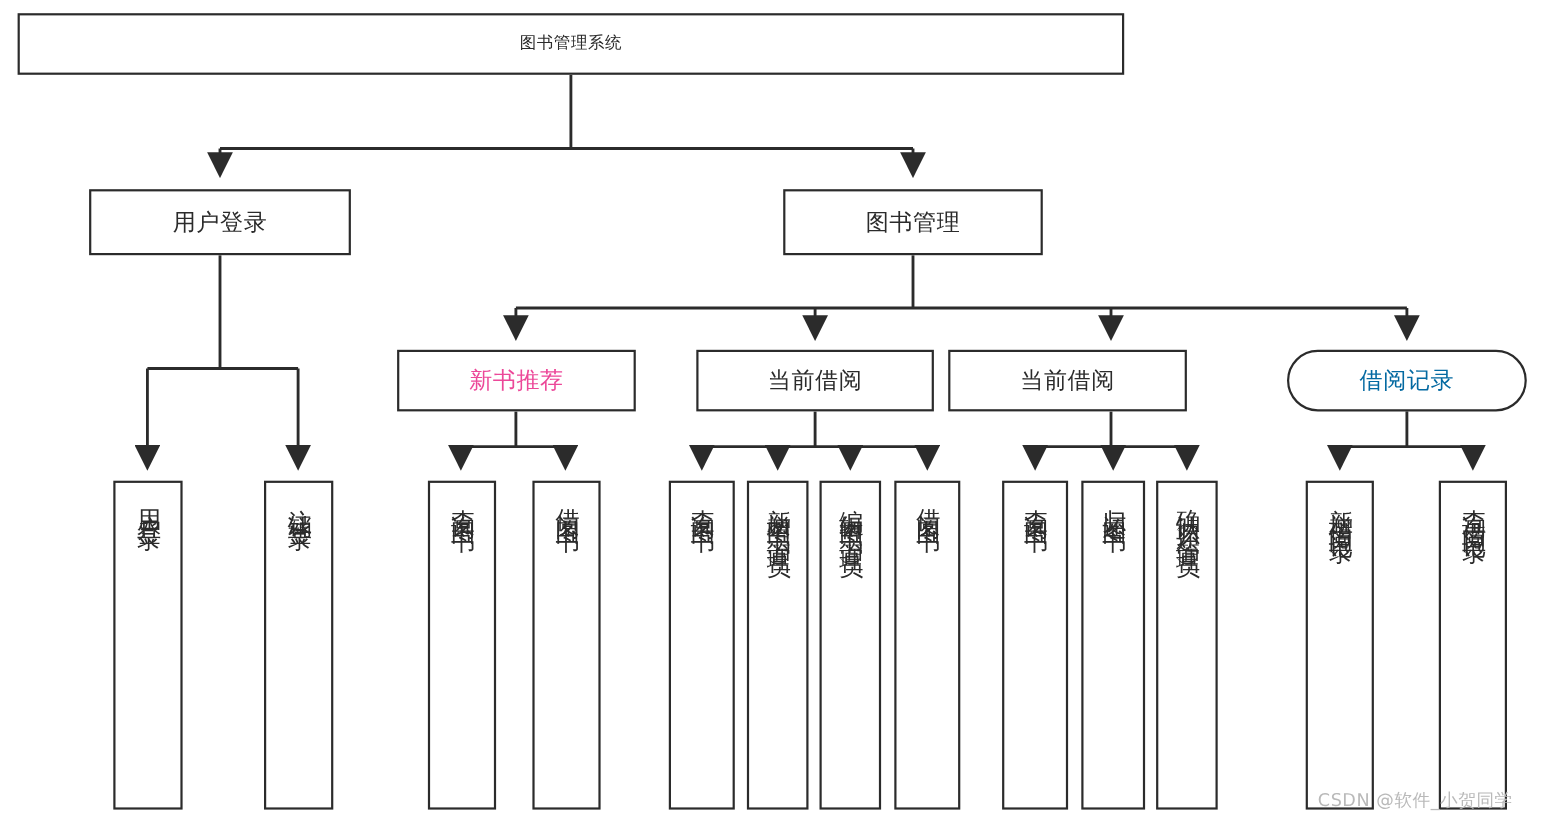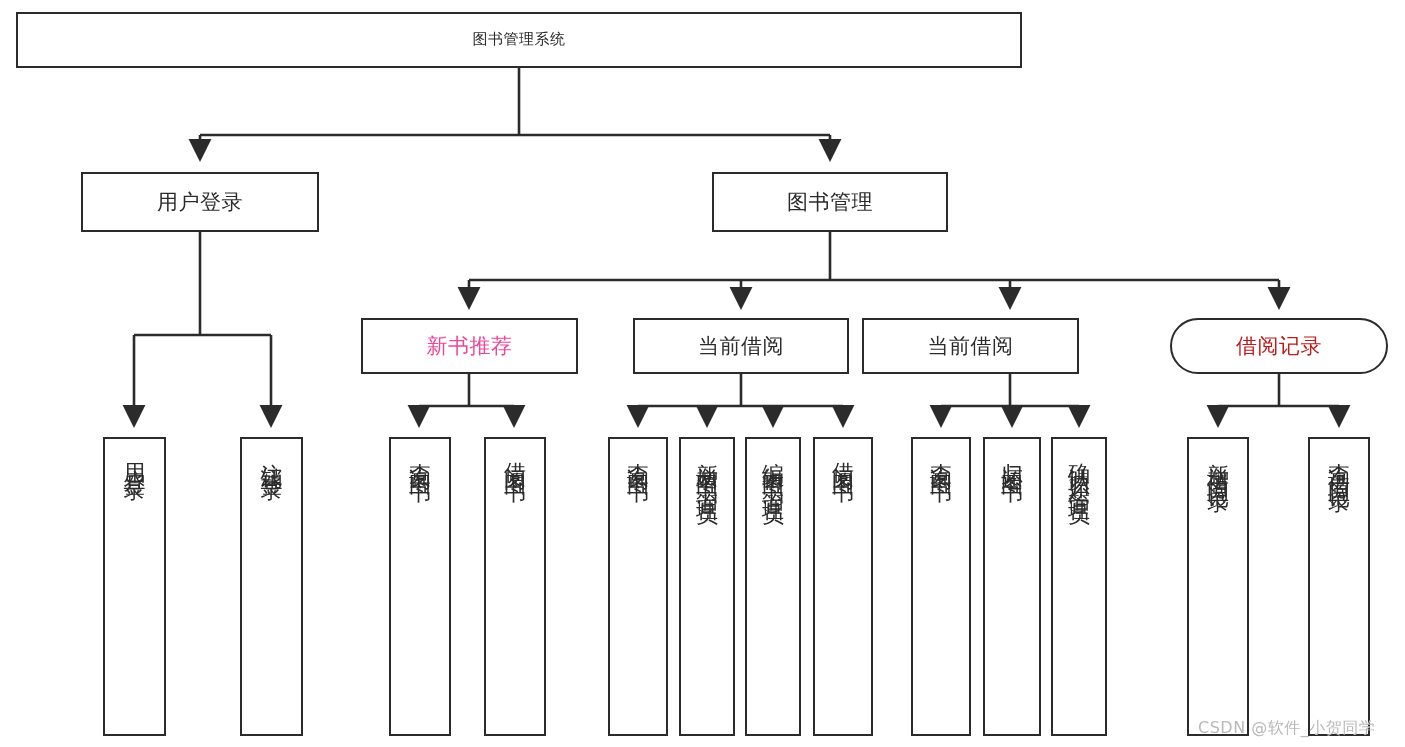--- a/index.html
+++ b/index.html
@@ -143,21 +143,21 @@
 
   <div class="node h" style="left: 361px; top: 318px; width: 217px; height: 56px; border-color: rgb(43, 43, 43); background: rgb(255, 255, 255); color: #ec4899;">
     <span class="label">新书推荐</span>
   </div>
   <div class="node h" style="left: 633px; top: 318px; width: 216px; height: 56px; border-color: rgb(43, 43, 43); background: rgb(255, 255, 255); color: rgb(43, 43, 43);">
     <span class="label">当前借阅</span>
   </div>
   <div class="node h" style="left: 862px; top: 318px; width: 217px; height: 56px; border-color: rgb(43, 43, 43); background: rgb(255, 255, 255); color: rgb(43, 43, 43);">
     <span class="label">当前借阅</span>
   </div>
-  <div class="node h" style="left: 1170px; top: 318px; width: 218px; height: 56px; border-color: rgb(43, 43, 43); background: rgb(255, 255, 255); color: #b91c1c; border-radius: 28px;">
+  <div class="node h" style="left: 1170px; top: 318px; width: 218px; height: 56px; border-color: rgb(43, 43, 43); background: rgb(255, 255, 255); color: #0369a1; border-radius: 28px;">
     <span class="label">借阅记录</span>
   </div>
 
   <div class="node v" style="left: 103px; top: 437px; width: 63px; height: 299px; border-color: rgb(43, 43, 43); background: rgb(255, 255, 255); color: rgb(43, 43, 43);">
     <span class="label">用户登录</span>
   </div>
   <div class="node v" style="left: 240px; top: 437px; width: 63px; height: 299px; border-color: rgb(43, 43, 43); background: rgb(255, 255, 255); color: rgb(43, 43, 43);">
     <span class="label">注销登录</span>
   </div>
   <div class="node v" style="left: 389px; top: 437px; width: 62px; height: 299px; border-color: rgb(43, 43, 43); background: rgb(255, 255, 255); color: rgb(43, 43, 43);">

